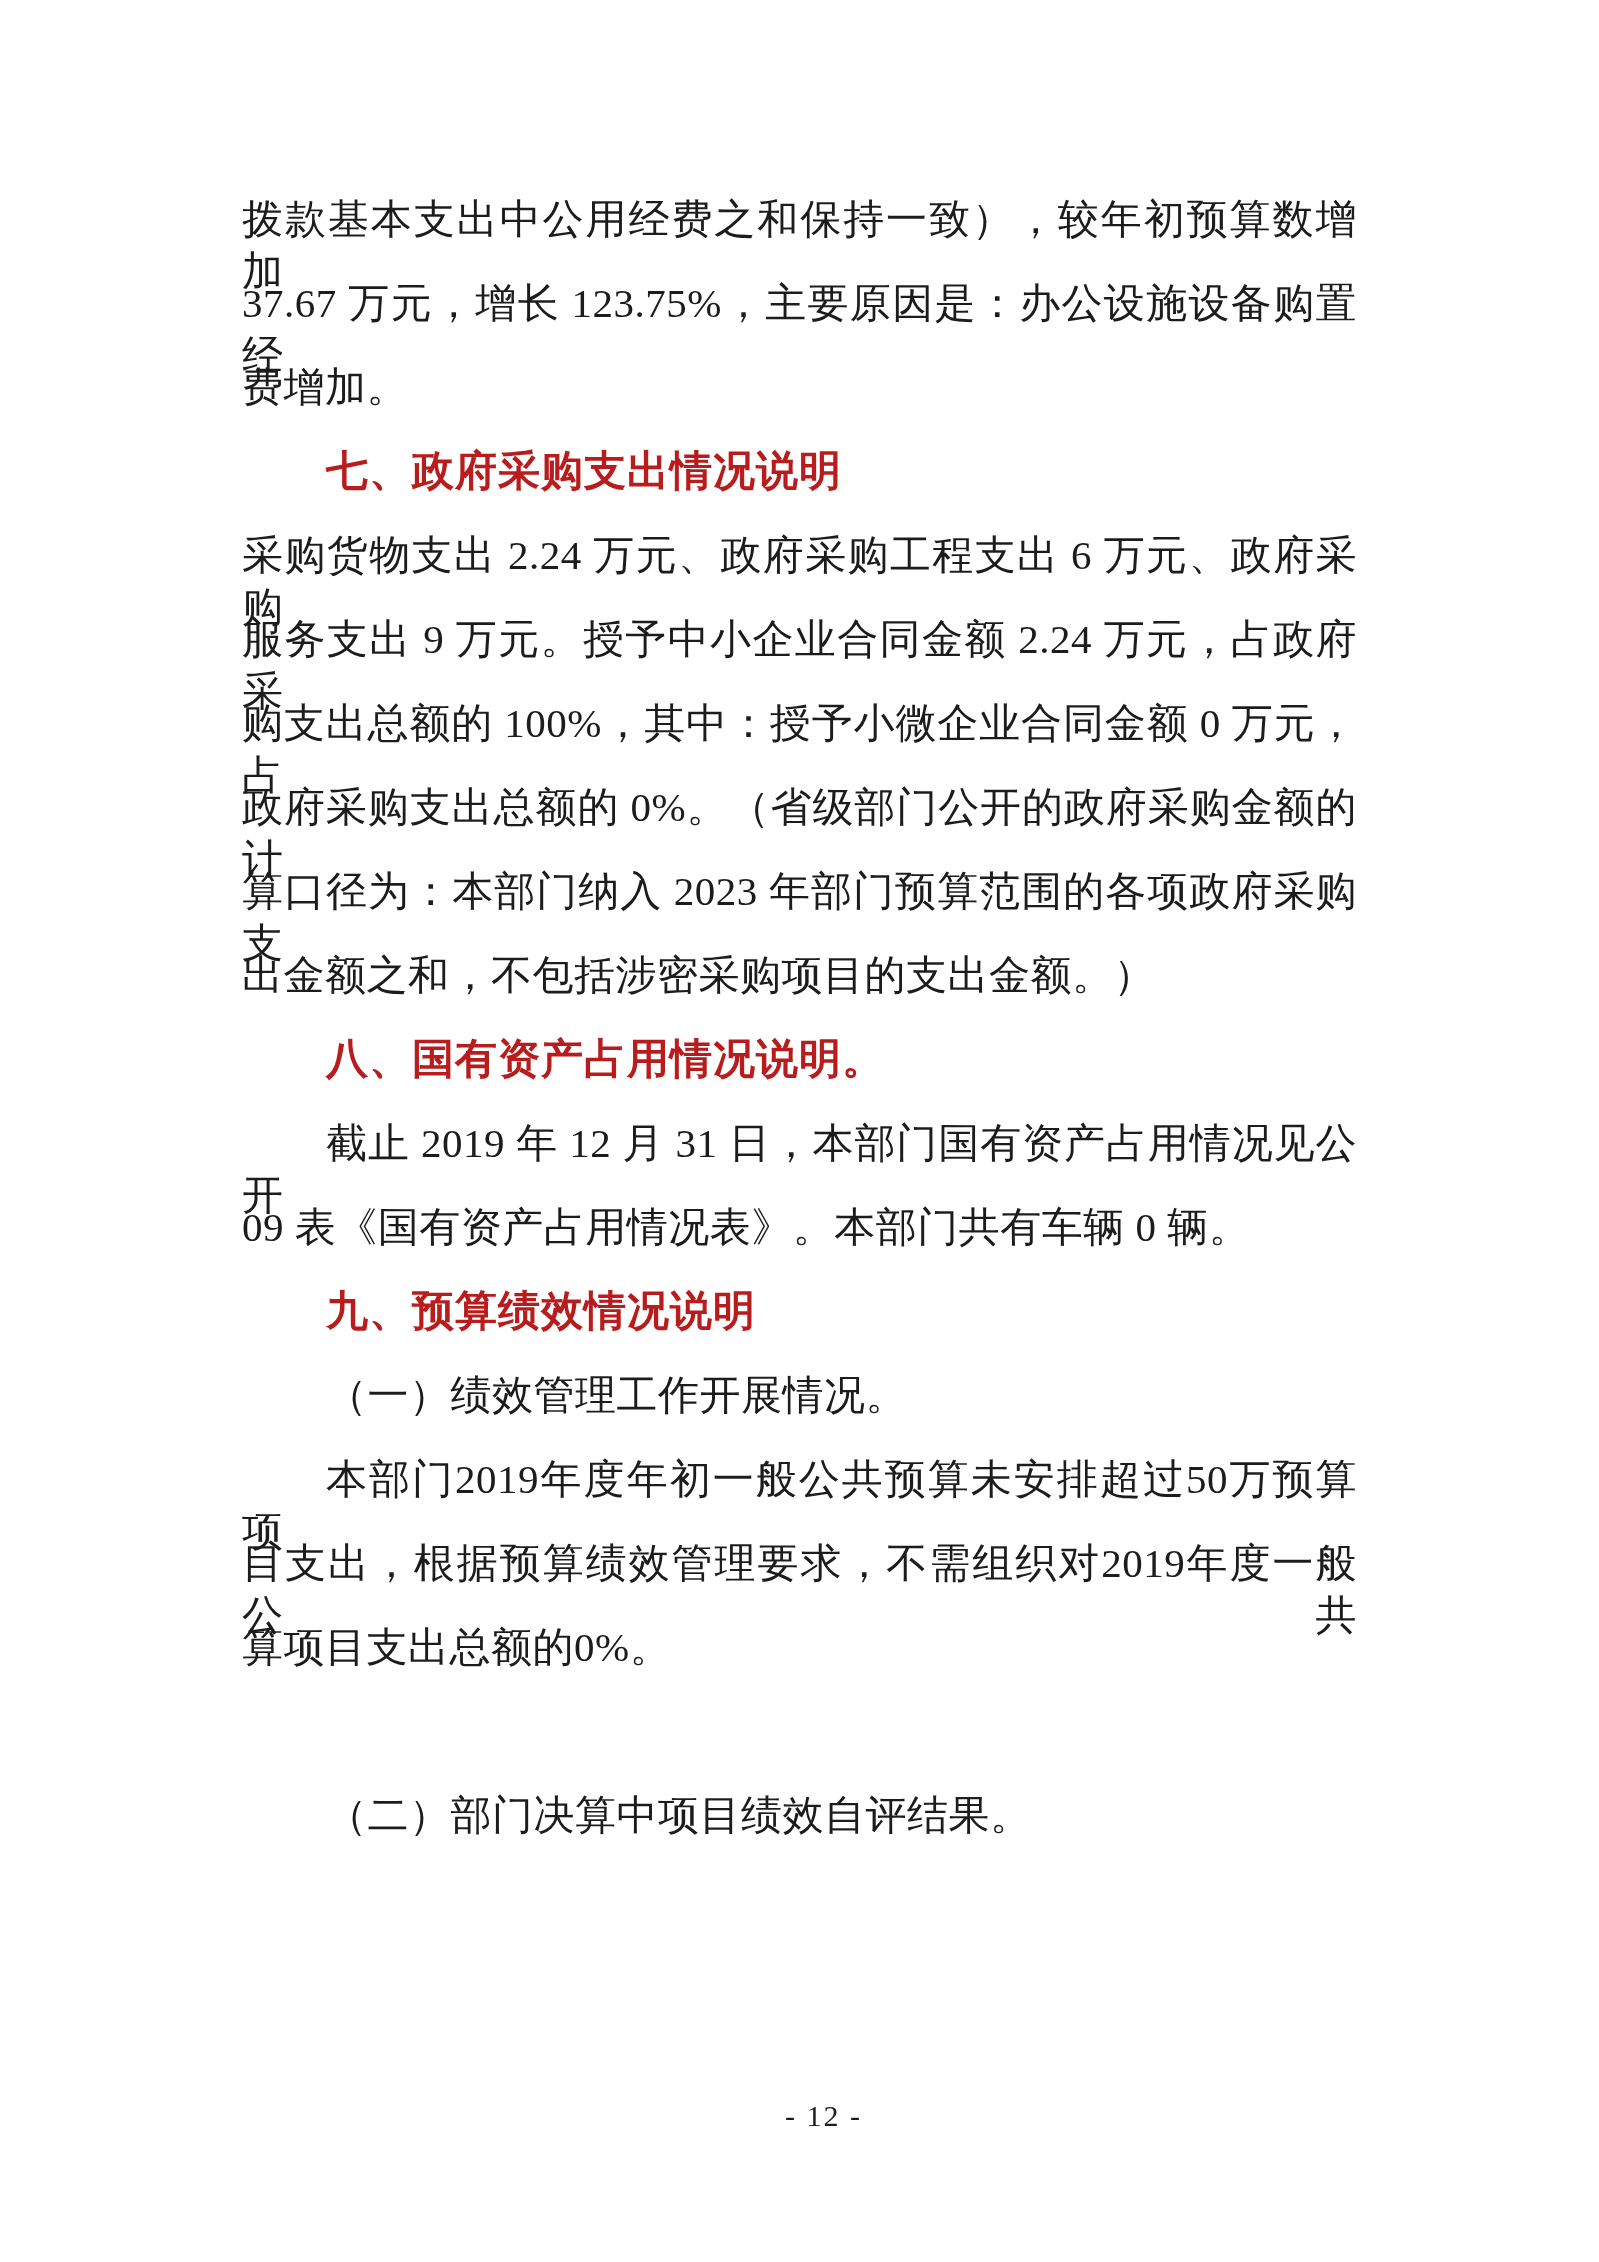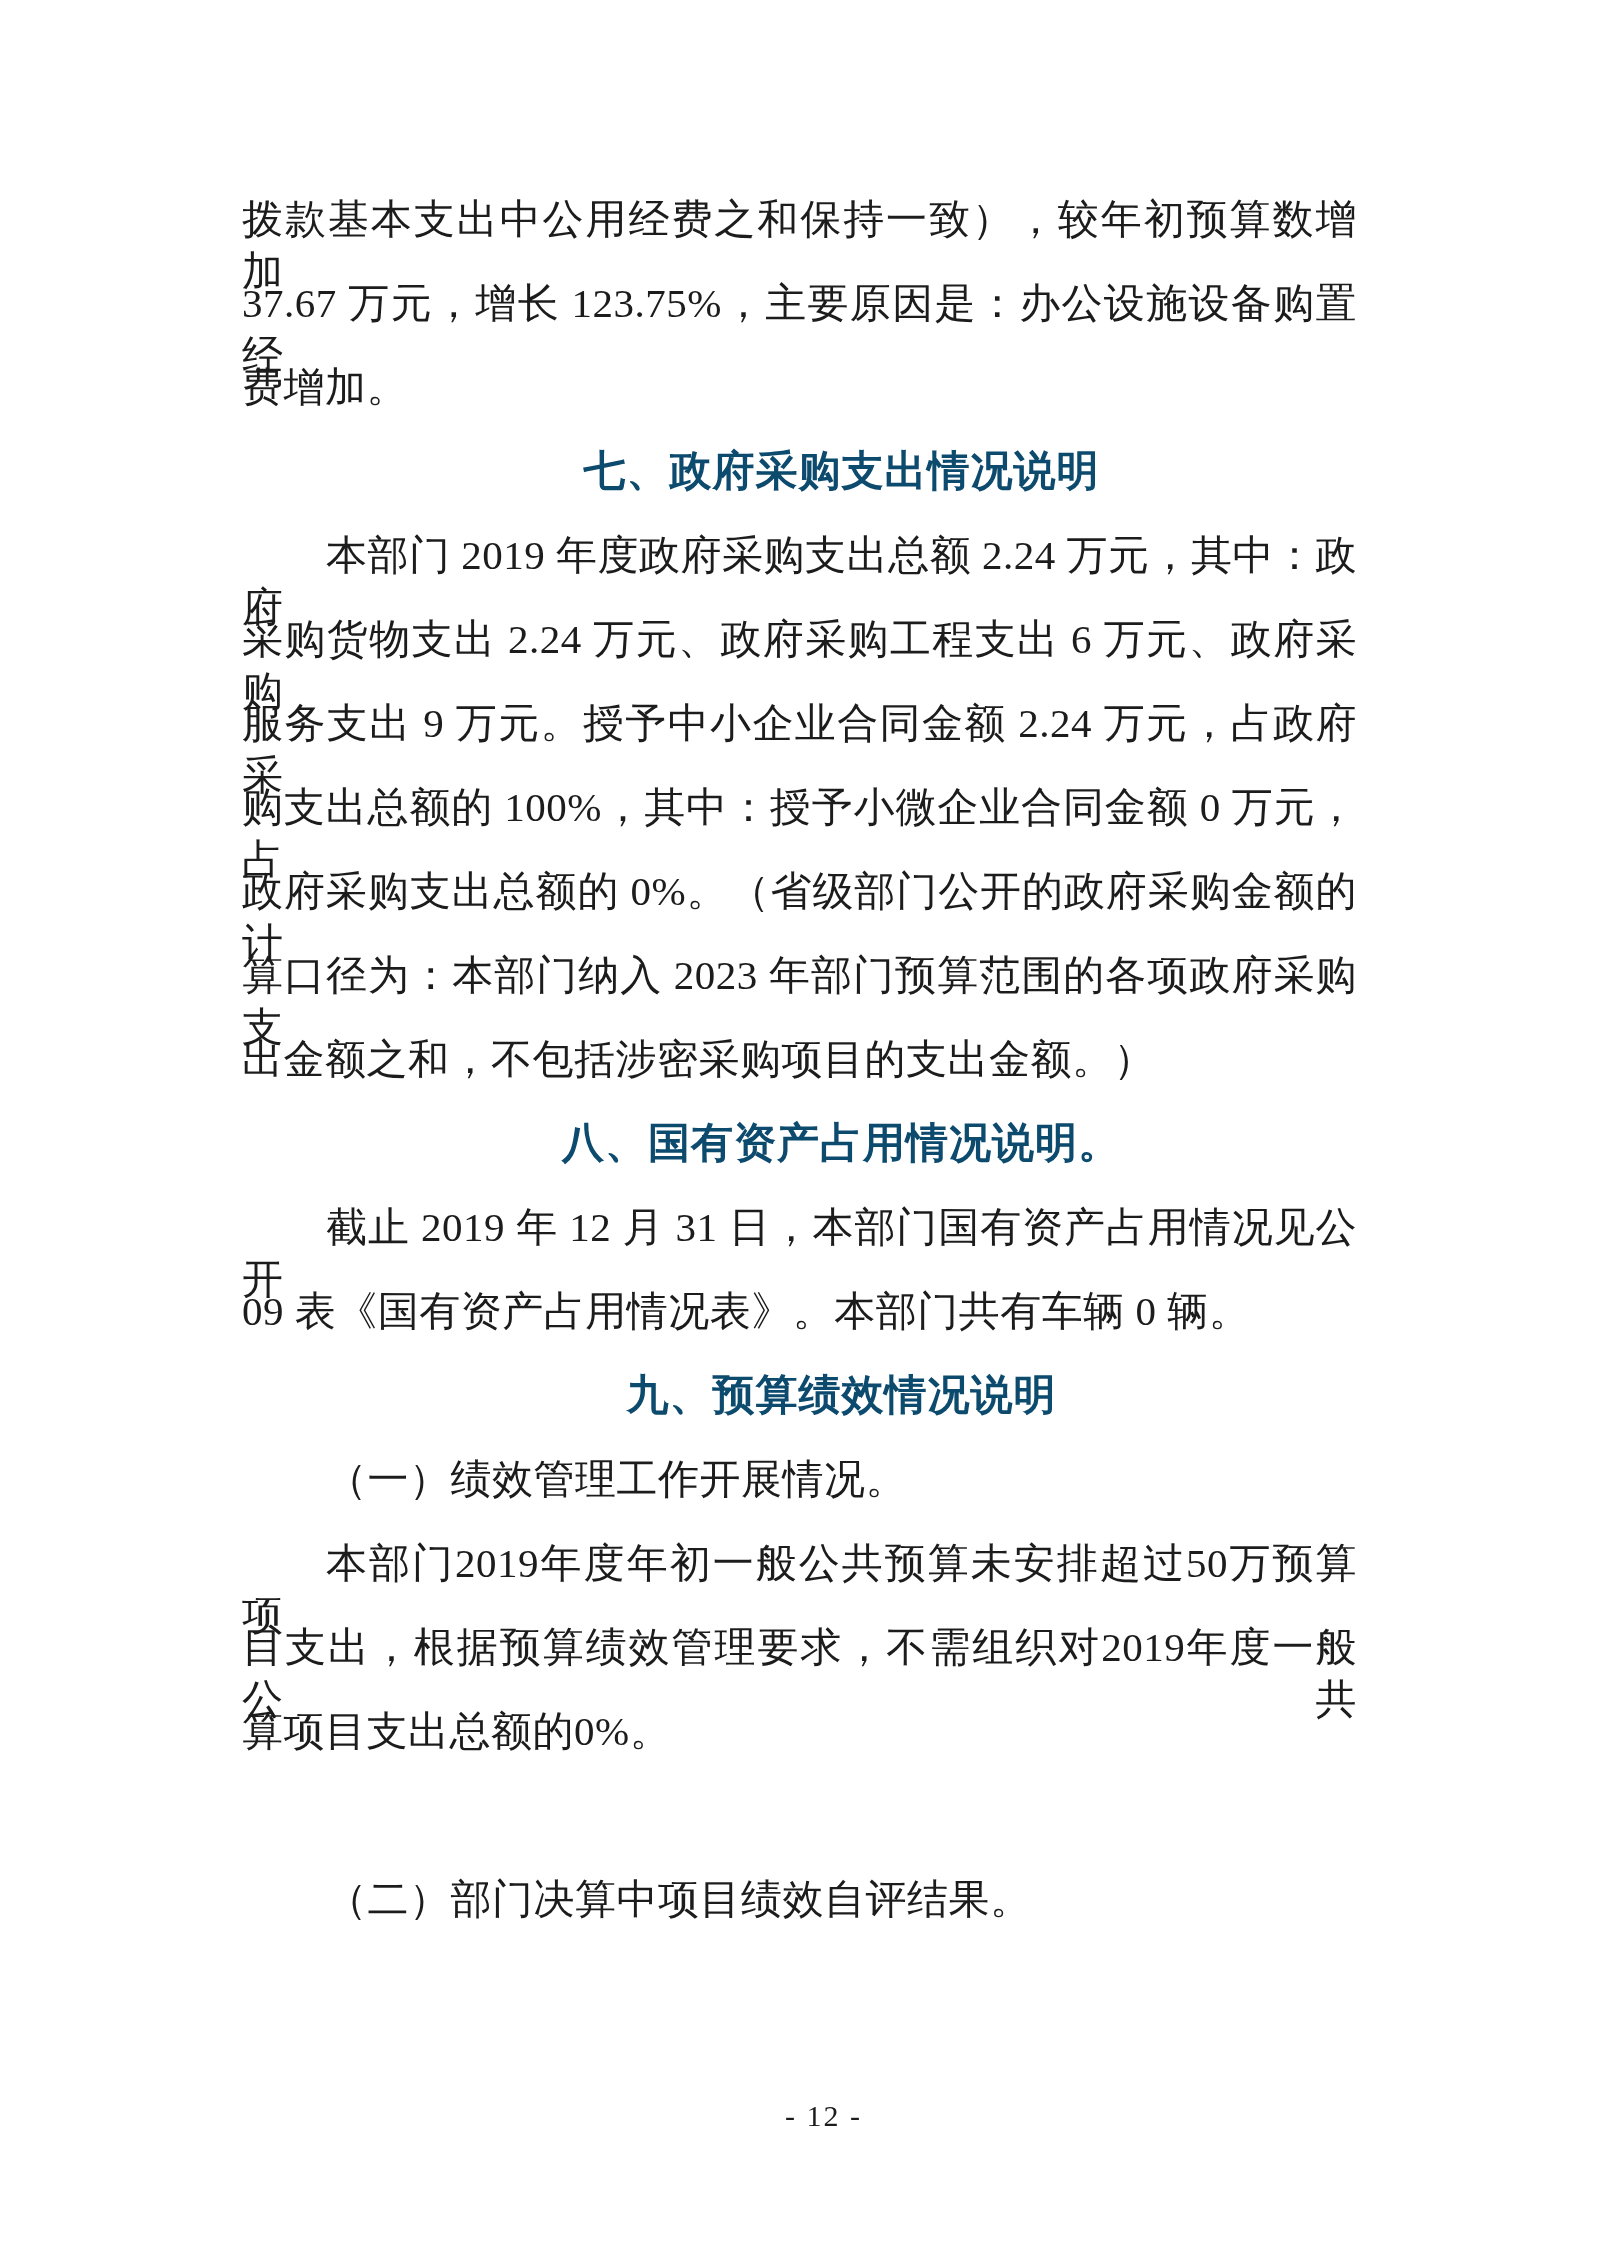--- a/index.html
+++ b/index.html
@@ -36,23 +36,22 @@
   }
   
   .line.ind {
     text-indent: 84px;
   }
   
   .line.h {
     font-family: "DejaVu Sans", "Liberation Sans", sans-serif;
     font-weight: 700;
     font-size: 42px;
-    color: #0c4a6e;
+    color: #b91c1c;
     letter-spacing: 1px;
-    text-align: center;
   }
   .page-footer {
     position: absolute;
     left: 0;
     right: 0;
     top: 2092px;
     height: 48px;
     line-height: 48px;
     text-align: center;
     font-size: 30px;
@@ -62,21 +61,20 @@
   }
 </style>
 </head>
 <body>
 
 <div class="page-content">
   <div class="line j">拨款基本支出中公用经费之和保持一致），较年初预算数增加</div>
   <div class="line j">37.67 万元，增长 123.75%，主要原因是：办公设施设备购置经</div>
   <div class="line">费增加。</div>
   <div class="line h ind">七、政府采购支出情况说明</div>
-  <div class="line ind j">本部门 2019 年度政府采购支出总额 2.24 万元，其中：政府</div>
   <div class="line j">采购货物支出 2.24 万元、政府采购工程支出 6 万元、政府采购</div>
   <div class="line j">服务支出 9 万元。授予中小企业合同金额 2.24 万元，占政府采</div>
   <div class="line j">购支出总额的 100%，其中：授予小微企业合同金额 0 万元，占</div>
   <div class="line j">政府采购支出总额的 0%。（省级部门公开的政府采购金额的计</div>
   <div class="line j">算口径为：本部门纳入 2023 年部门预算范围的各项政府采购支</div>
   <div class="line">出金额之和，不包括涉密采购项目的支出金额。）</div>
   <div class="line h ind">八、国有资产占用情况说明。</div>
   <div class="line ind j">截止 2019 年 12 月 31 日，本部门国有资产占用情况见公开</div>
   <div class="line">09 表《国有资产占用情况表》。本部门共有车辆 0 辆。</div>
   <div class="line h ind">九、预算绩效情况说明</div>

